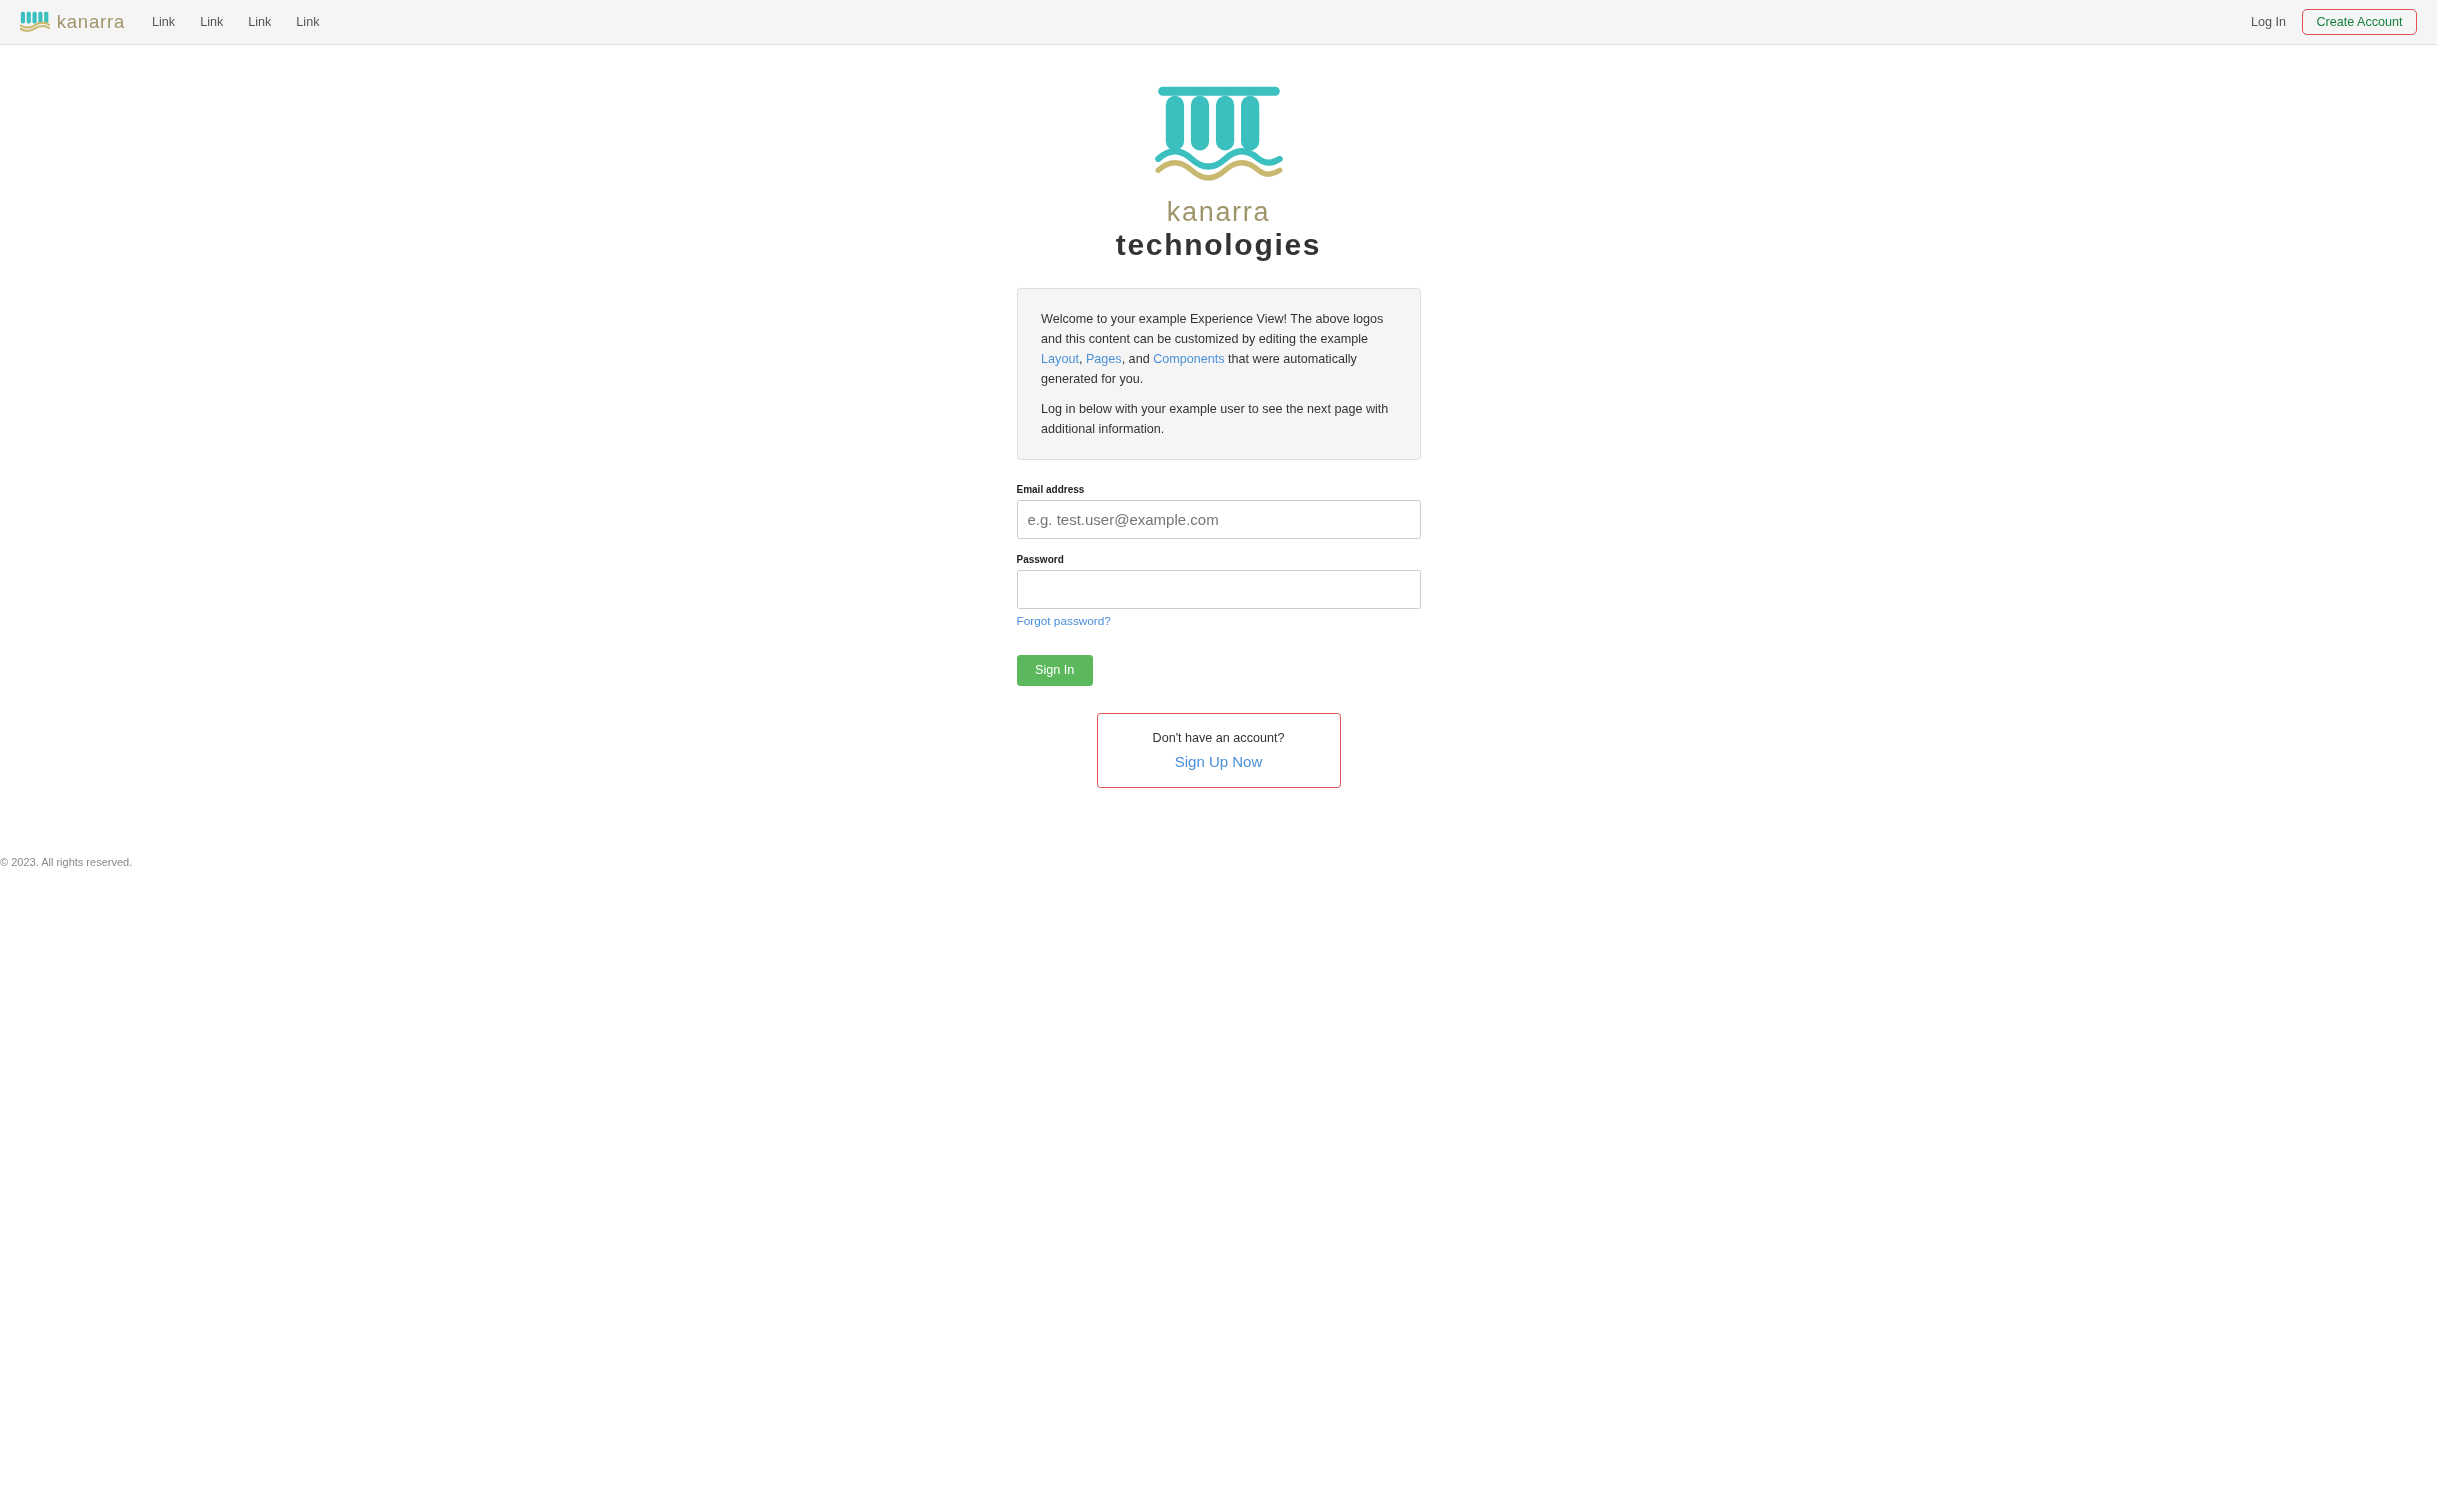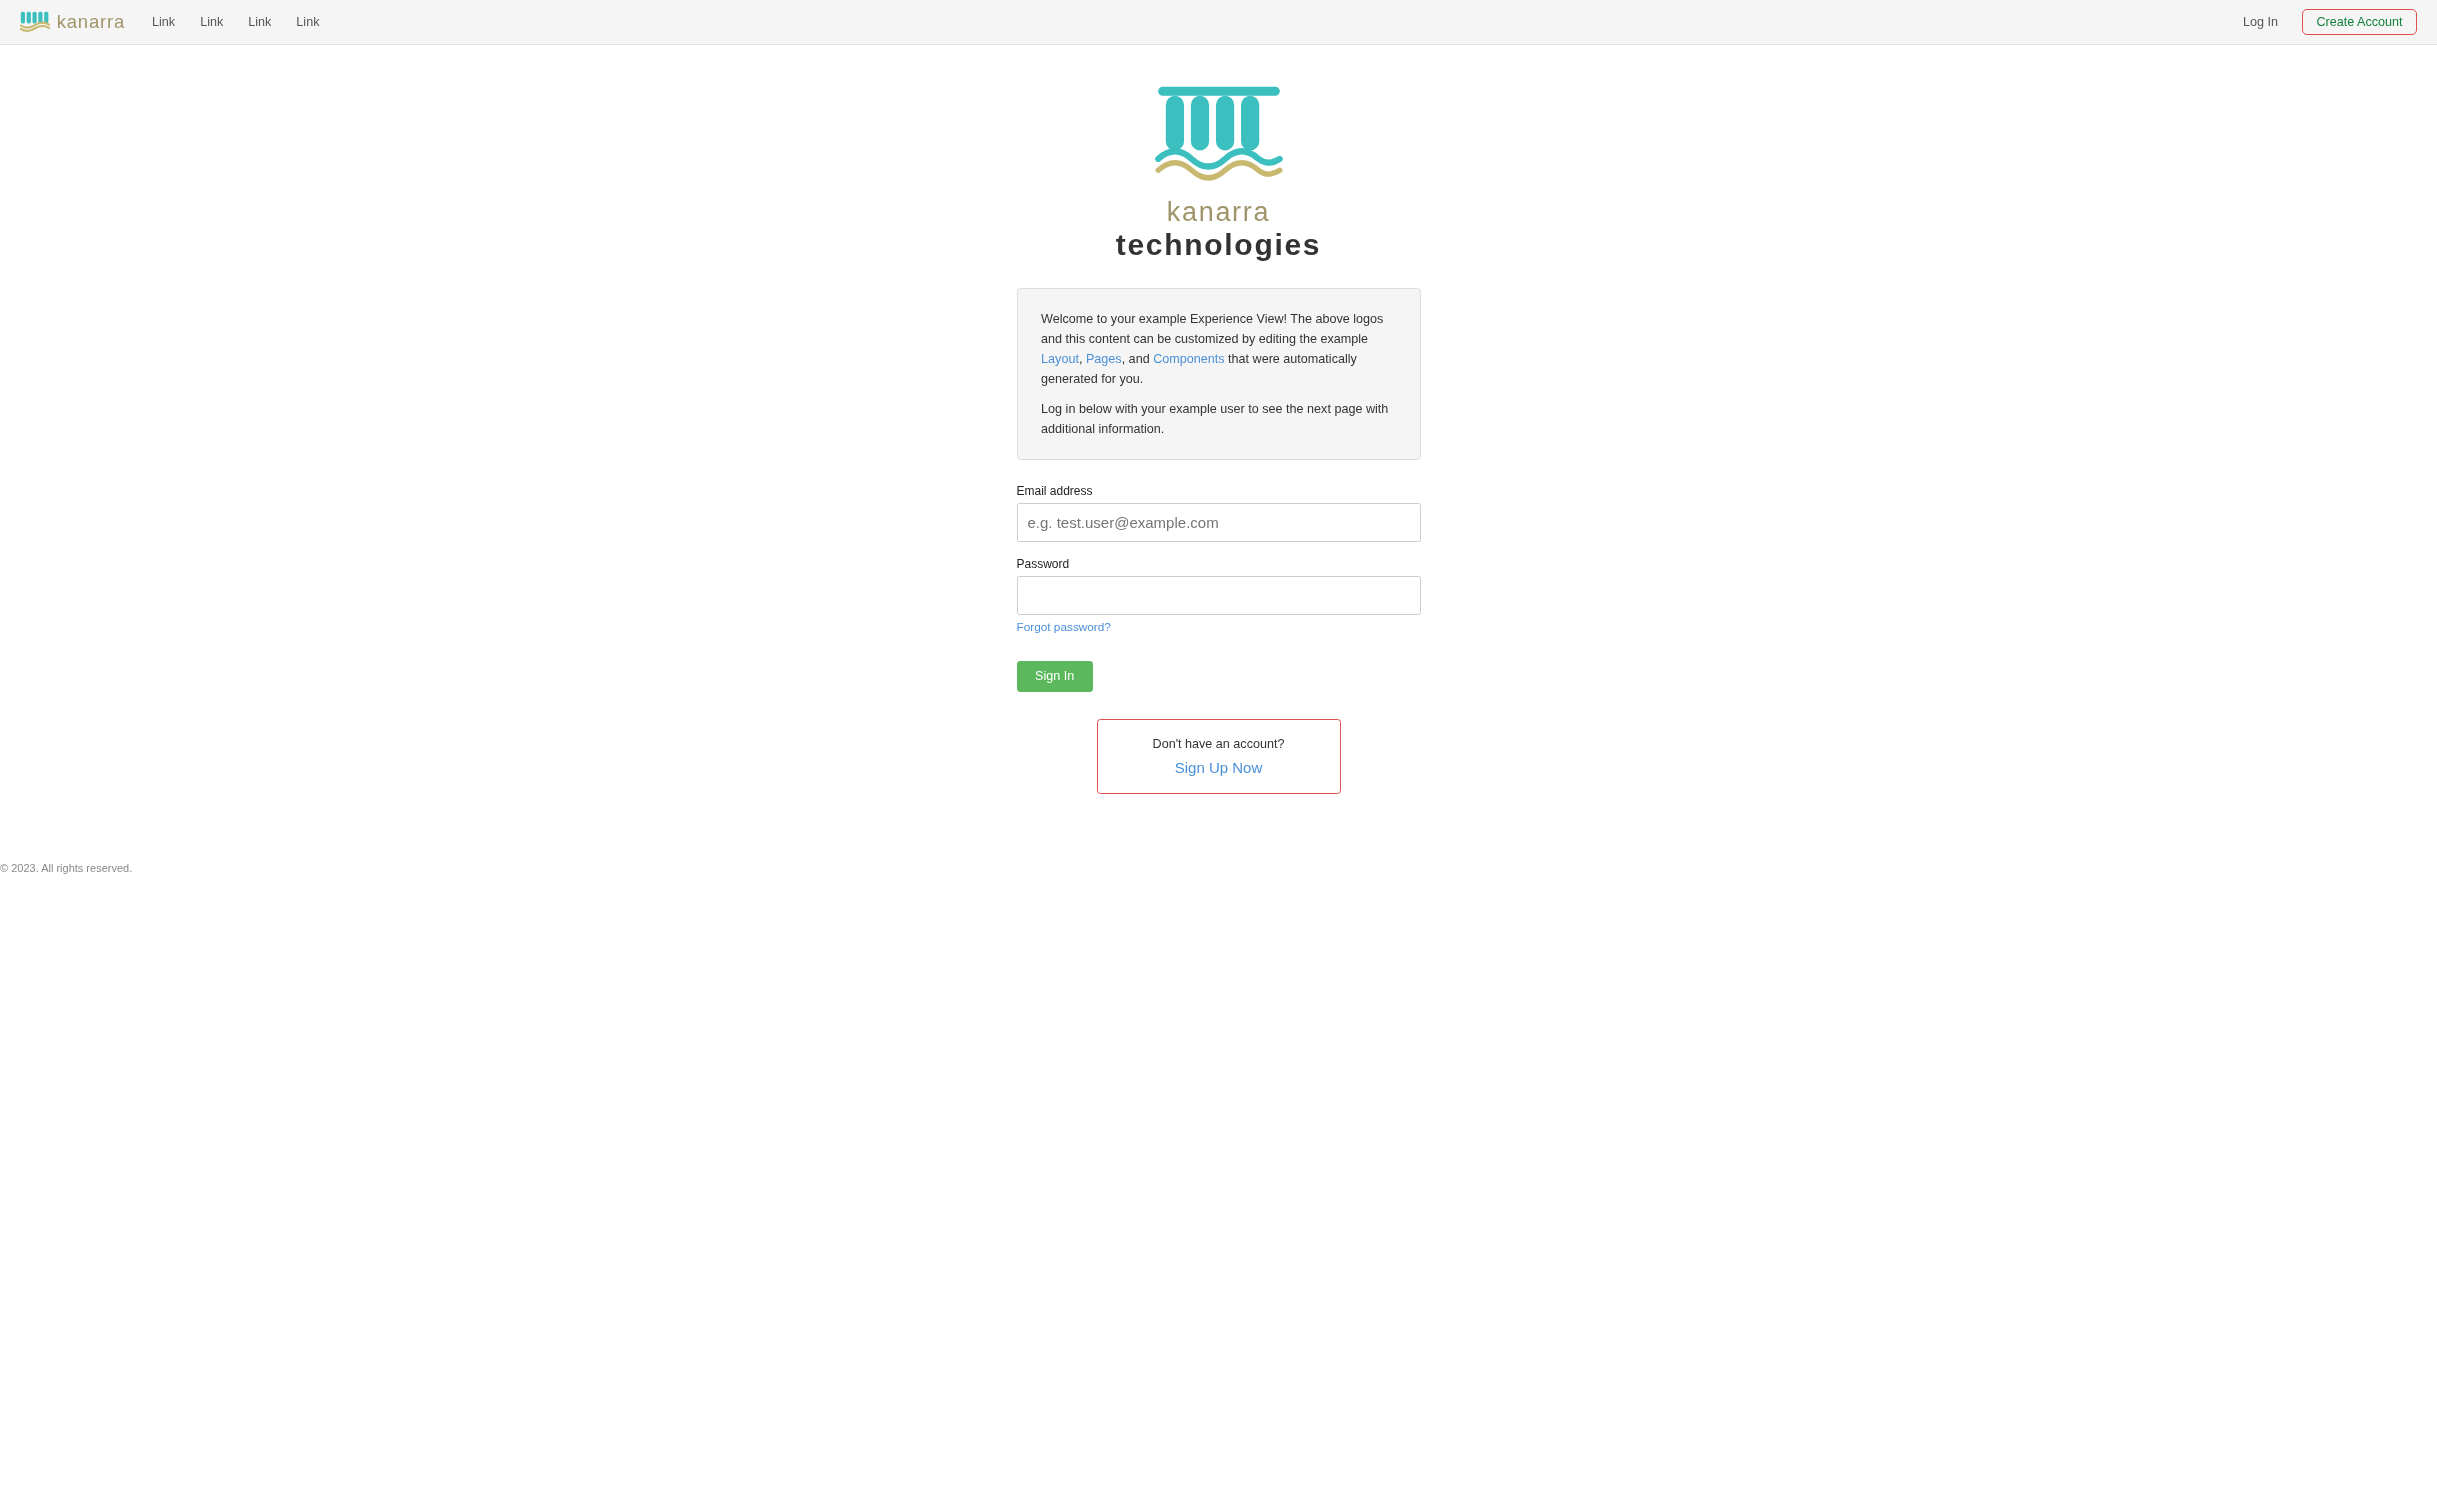--- a/index.html
+++ b/index.html
@@ -53,21 +53,21 @@
 
     .nav-link {
       color: #555;
       text-decoration: none;
       font-size: 12.6px;
     }
 
     .navbar-right {
       display: flex;
       align-items: center;
-      gap: 24px;
+      gap: 16px;
     }
 
     .login-link {
       color: #555;
       text-decoration: none;
       font-size: 12.6px;
     }
 
     .create-account-btn {
       border: 1.7px solid #e05050;
@@ -147,22 +147,22 @@
       width: 404px;
       max-width: 100%;
     }
 
     .form-group {
       margin-bottom: 15px;
     }
 
     .form-label {
       display: block;
-      font-weight: 400;
-      font-size: 12px;
+      font-weight: 700;
+      font-size: 10px;
       margin-bottom: 5px;
       color: #222;
     }
 
     .form-input {
       width: 100%;
       border: 0.8px solid #ccc;
       border-radius: 2.5px;
       padding: 10px 10px;
       font-size: 15px;

